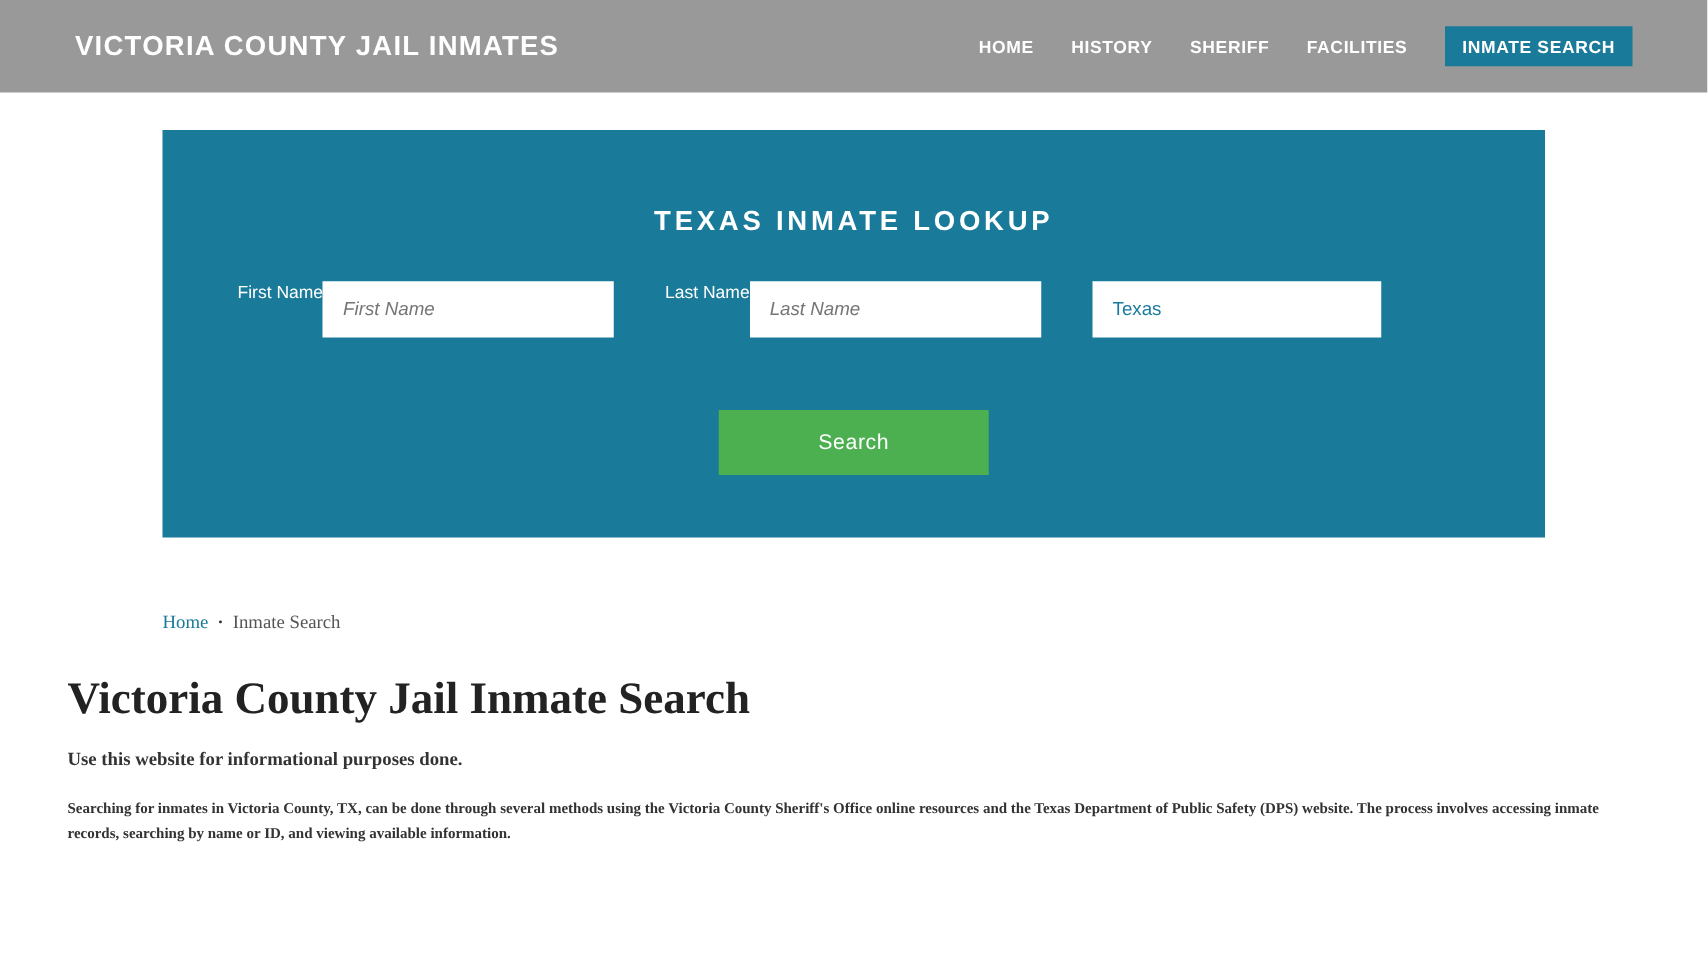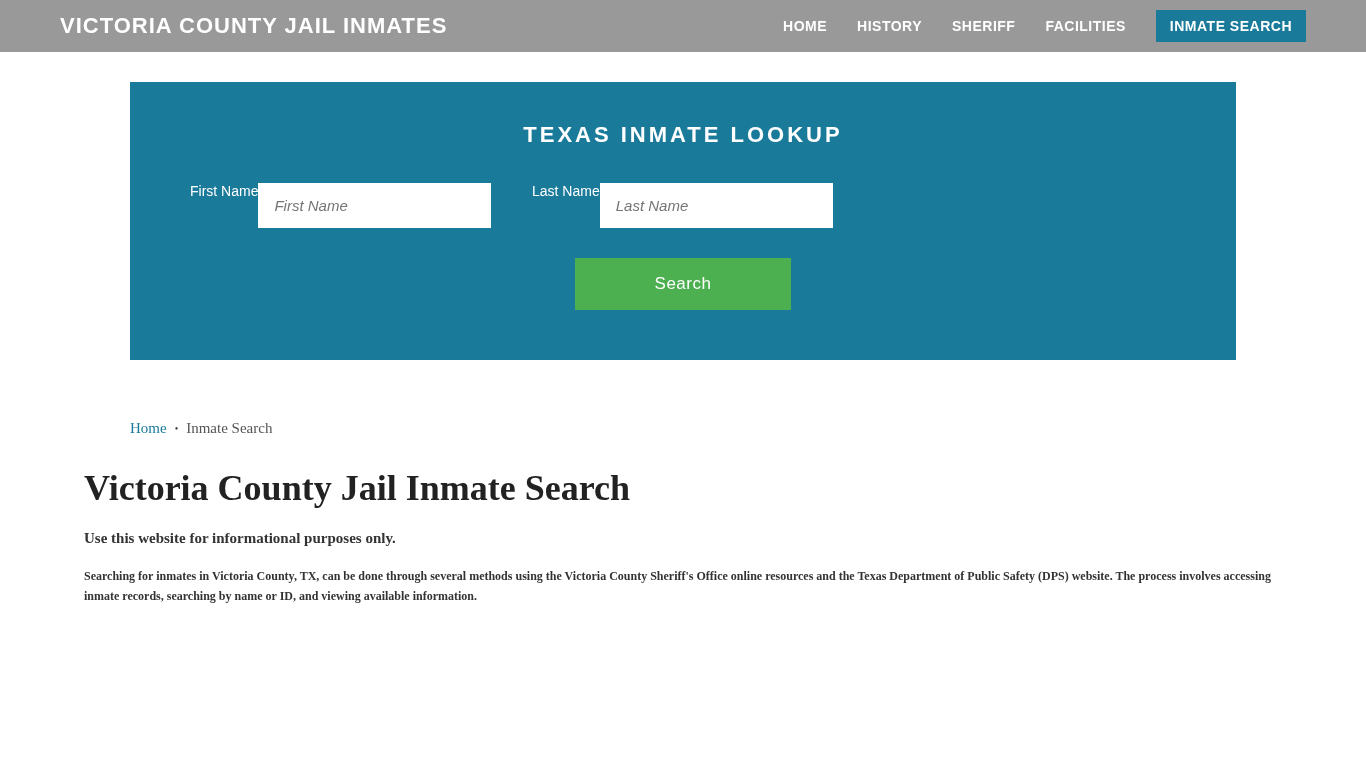--- a/index.html
+++ b/index.html
@@ -13,21 +13,21 @@
       background: #fff;
       color: #333;
       width: 1366px;
       min-height: 768px;
     }
 
     
     .header {
       background: #999;
       padding: 0 60px;
-      height: 52px;
+      height: 74px;
       display: flex;
       align-items: center;
       justify-content: space-between;
     }
 
     .site-title {
       font-family: Arial, sans-serif;
       font-weight: 900;
       font-size: 22px;
       color: #fff;
@@ -54,21 +54,21 @@
     .nav-item.active {
       background: #1a7a9a;
       padding: 8px 14px;
       color: #fff;
     }
 
     
     .search-section {
       background: #1a7a9a;
       margin: 30px 130px;
-      padding: 40px 60px 50px;
+      padding: 60px 60px 50px;
     }
 
     .search-title {
       text-align: center;
       font-family: Arial, sans-serif;
       font-weight: 700;
       font-size: 22px;
       color: #fff;
       letter-spacing: 3px;
       margin-bottom: 35px;
@@ -117,20 +117,21 @@
     .search-btn {
       background: #4caf50;
       color: #fff;
       border: none;
       padding: 16px 80px;
       font-size: 17px;
       font-family: Arial, sans-serif;
       font-weight: 500;
       cursor: pointer;
       letter-spacing: 0.5px;
+      margin-top: 28px;
     }
 
     
     .breadcrumb-section {
       padding: 30px 130px 10px;
       display: flex;
       align-items: center;
       gap: 8px;
     }
 
@@ -147,21 +148,21 @@
     }
 
     .breadcrumb-current {
       color: #555;
       font-family: Georgia, serif;
       font-size: 15px;
     }
 
     
     .content-section {
-      padding: 20px 84px 40px;
+      padding: 20px 54px 40px;
     }
 
     .page-heading {
       font-family: Georgia, serif;
       font-size: 36px;
       font-weight: 700;
       color: #222;
       margin-bottom: 18px;
     }
 
@@ -201,30 +202,31 @@
   <div class="form-row">
     <div class="form-group">
       <label class="form-label">First Name</label>
       <input class="form-input" type="text" placeholder="First Name" style="">
     </div>
     <div class="form-group">
       <label class="form-label">Last Name</label>
       <input class="form-input" type="text" placeholder="Last Name" style="">
     </div>
     <div class="form-group">
+      <input class="form-input state-input" type="text" value="Texas" style="">
     </div>
   </div>
   <div class="search-btn-row">
     <button class="search-btn">Search</button>
   </div>
 </section>
 
 <div class="breadcrumb-section">
   <a class="breadcrumb-home">Home</a>
   <span class="breadcrumb-dot">•</span>
   <span class="breadcrumb-current">Inmate Search</span>
 </div>
 
 <section class="content-section">
   <h1 class="page-heading">Victoria County Jail Inmate Search</h1>
-  <p class="info-text-bold">Use this website for informational purposes only.</p>
+  <p class="info-text-bold">Use this website for informational purposes done.</p>
   <p class="info-text-body">Searching for inmates in Victoria County, TX, can be done through several methods using the Victoria County Sheriff's Office online resources and the Texas Department of Public Safety (DPS) website. The process involves accessing inmate records, searching by name or ID, and viewing available information.</p>
 </section>
 
 </body></html>

